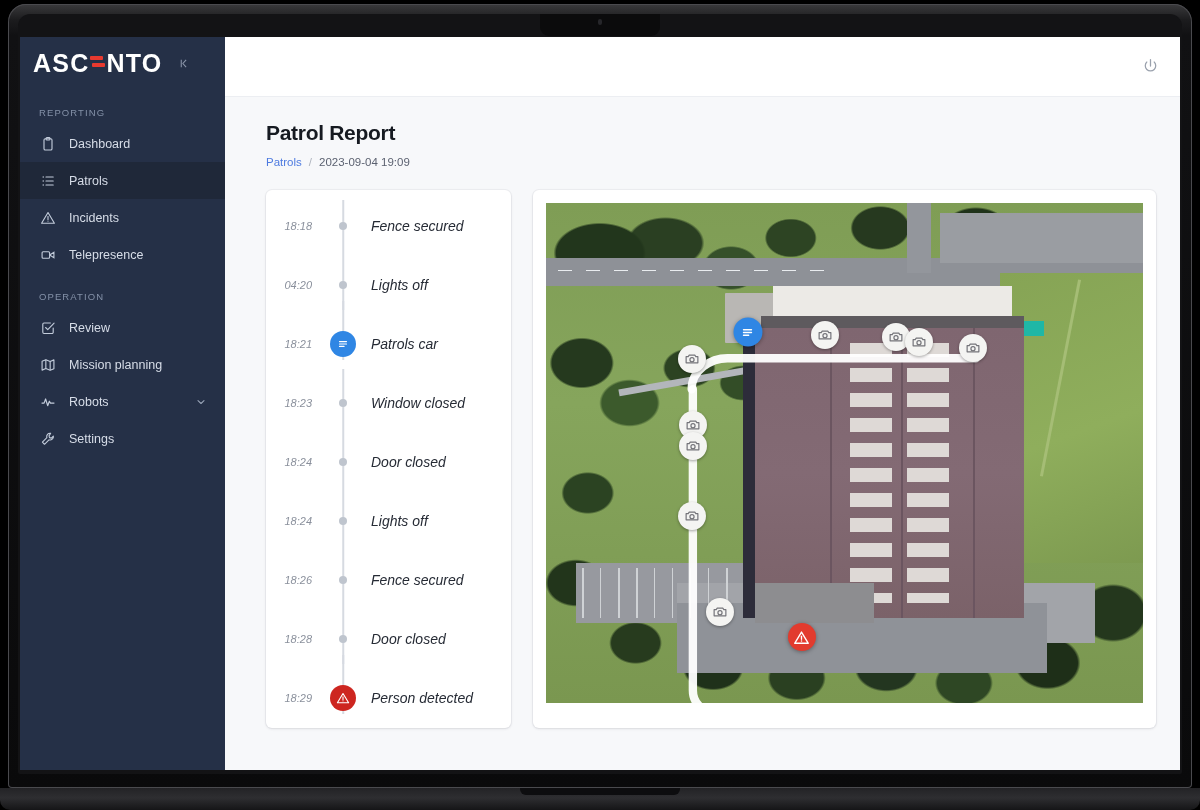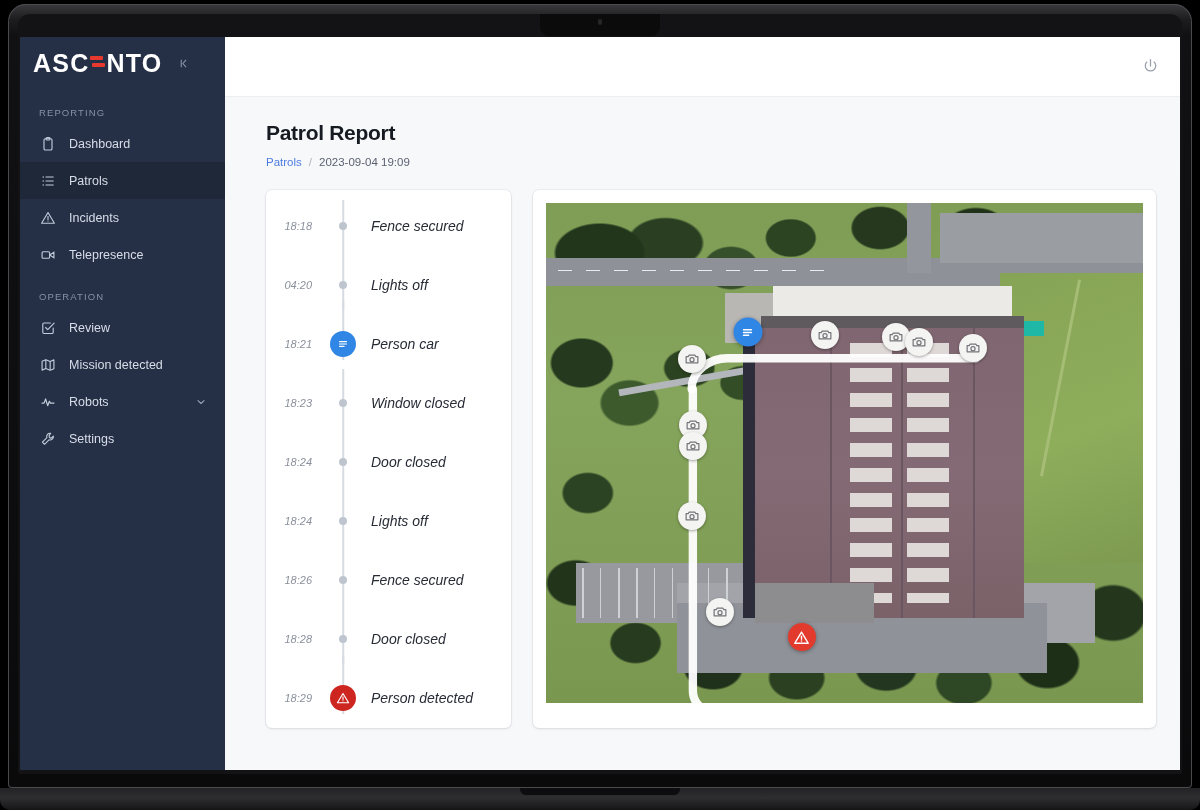--- a/index.html
+++ b/index.html
@@ -319,21 +319,21 @@
         <span>Review</span>
       </div>
 
       <div class="nav-item">
         <span class="nm-ico">
           <svg viewBox="0 0 20 20" fill="none" stroke="currentColor" stroke-width="1.4" stroke-linejoin="round">
             <path d="M2.6 5.4 L7.3 3.4 L12.7 5.6 L17.4 3.6 V14.6 L12.7 16.6 L7.3 14.4 L2.6 16.4 Z"></path>
             <path d="M7.3 3.4v11M12.7 5.6v11"></path>
           </svg>
         </span>
-        <span>Mission detected</span>
+        <span>Mission planning</span>
       </div>
 
       <div class="nav-item">
         <span class="nm-ico">
           <svg viewBox="0 0 20 20" fill="none" stroke="currentColor" stroke-width="1.5" stroke-linecap="round" stroke-linejoin="round">
             <path d="M2.5 11.4h2.6L7 6.2l2.6 8.4 2.1-5.6 1.4 2.4h4.4"></path>
           </svg>
         </span>
         <span>Robots</span>
         <span class="nav-chevron">
@@ -394,21 +394,21 @@
             <div class="tl-row">
               <span class="tl-time">18:21</span>
               <span class="tl-mark">
                 <span class="tl-line"></span>
                 <span class="tl-badge info">
                   <svg viewBox="0 0 20 20" fill="none" stroke="#fff" stroke-width="1.7" stroke-linecap="round">
                     <path d="M5 6.5h10M5 10h10M5 13.5h6.5"></path>
                   </svg>
                 </span>
               </span>
-              <span class="tl-label">Person car</span>
+              <span class="tl-label">Patrols car</span>
             </div>
             <div class="tl-row">
               <span class="tl-time">18:23</span>
               <span class="tl-mark">
                 <span class="tl-line"></span>
                 <span class="tl-dot"></span>
               </span>
               <span class="tl-label">Window closed</span>
             </div>
             <div class="tl-row">

